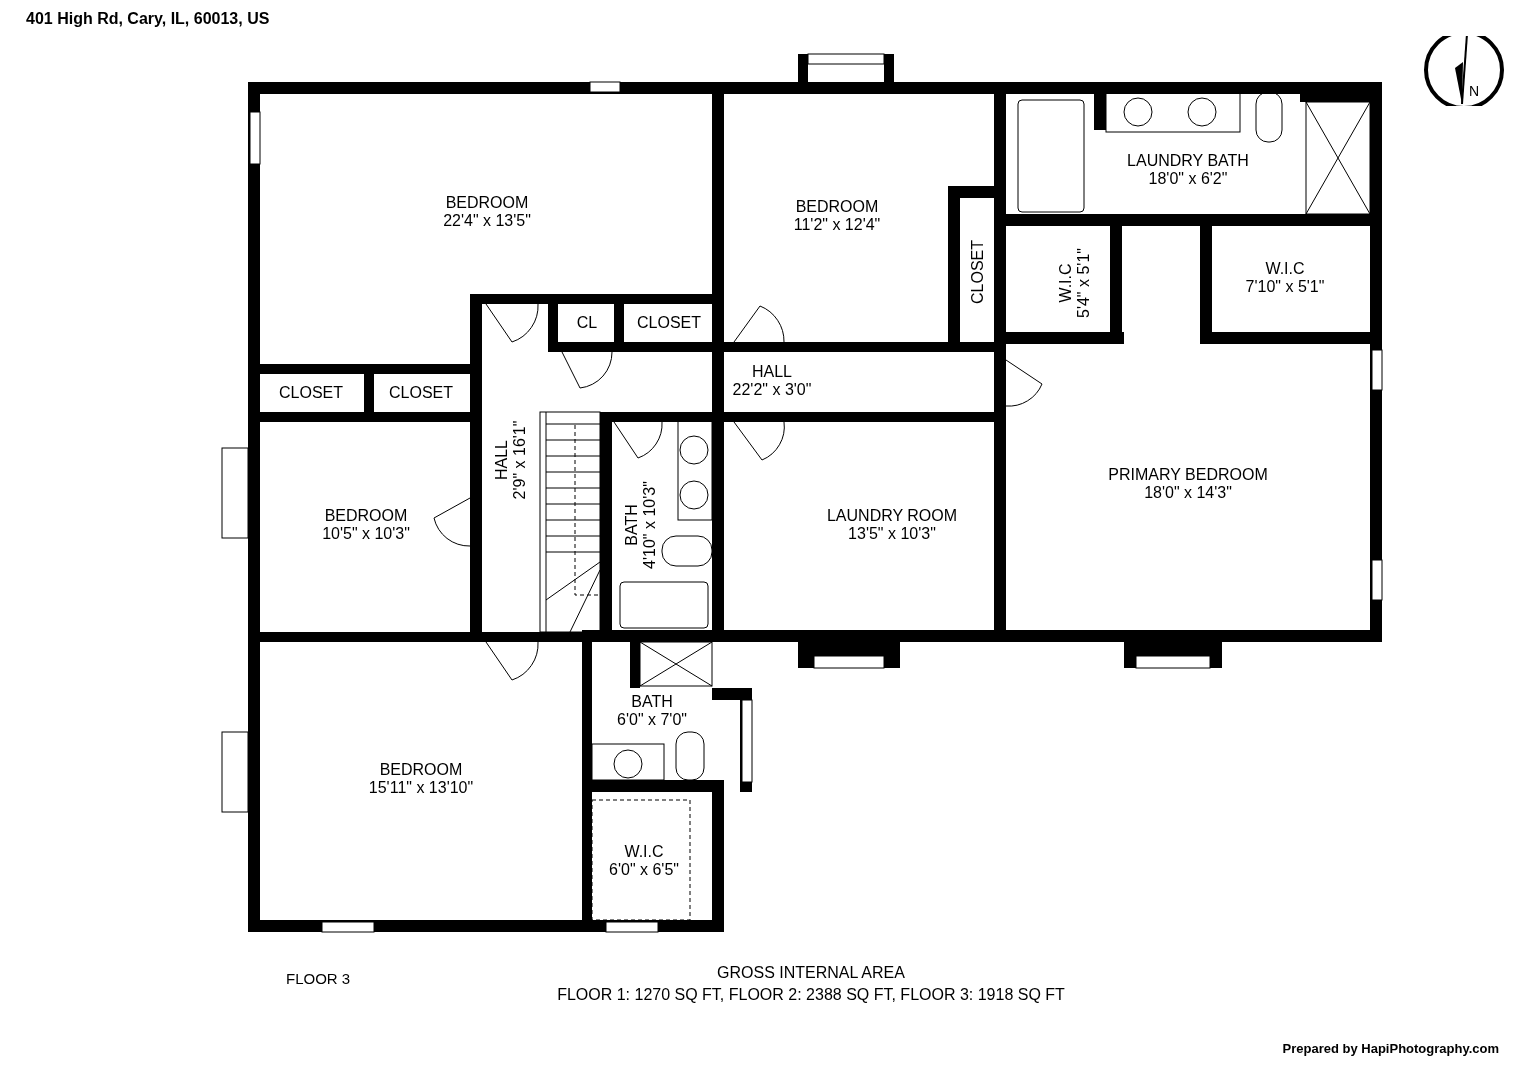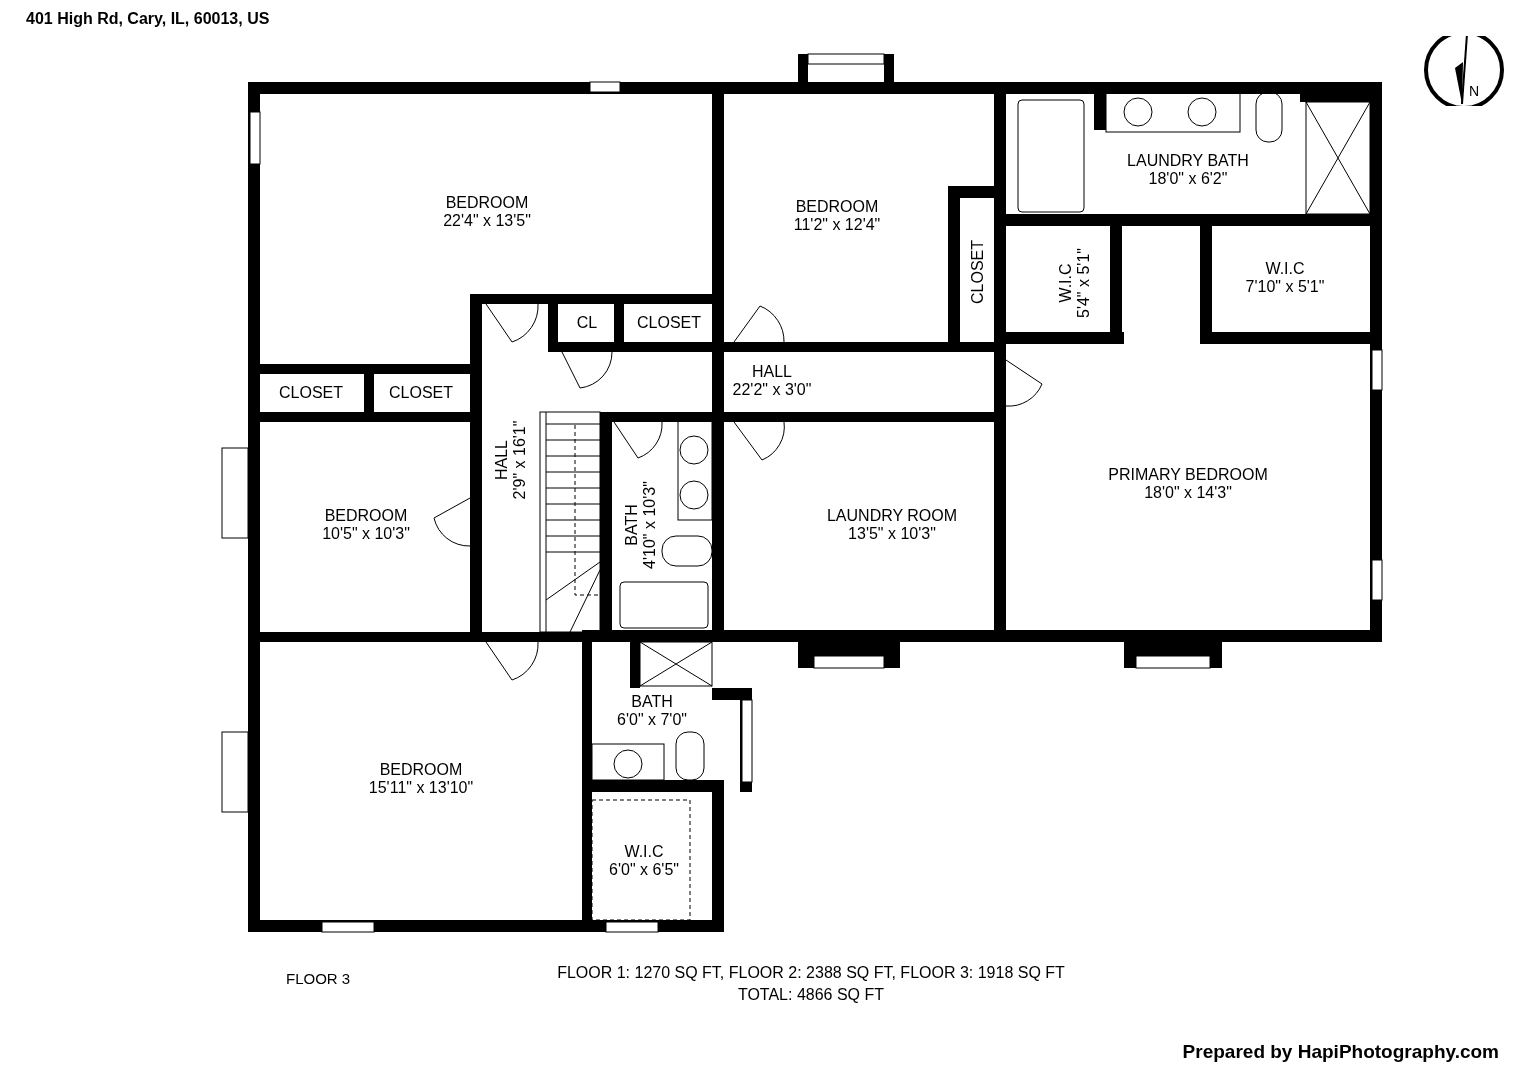--- a/index.html
+++ b/index.html
@@ -4,21 +4,21 @@
 <style>
   html,body{margin:0;padding:0;background:#fff;}
   body{width:1529px;height:1080px;position:relative;overflow:hidden;font-family:"Liberation Sans",sans-serif;color:#000;}
   .title{position:absolute;left:26px;top:10px;font-size:16px;font-weight:bold;}
   .plan{position:absolute;left:0;top:0;}
   .lbl{position:absolute;text-align:center;font-size:16px;line-height:18px;white-space:nowrap;transform:translate(-50%,-50%);}
   .lbl.rot{transform:translate(-50%,-50%) rotate(-90deg);}
   .floor{position:absolute;left:250px;top:970px;font-size:15px;margin-left:36px;}
   .gia{position:absolute;left:811px;top:962px;transform:translateX(-50%);text-align:center;font-size:16px;line-height:21.5px;}
   .gia .note{color:#666;}
-  .credit{position:absolute;right:30px;top:1041px;font-size:19px;font-weight:bold;margin-left:32px;}
+  .credit{position:absolute;right:30px;top:1041px;font-size:13px;font-weight:bold;margin-left:32px;}
   .compass{position:absolute;left:1422px;top:36px;}
 </style>
 </head>
 <body>
 
 <div class="title">401 High Rd, Cary, IL, 60013, US</div>
 
 <div class="compass">
   <svg width="84" height="70" viewBox="0 0 84 70">
     <circle cx="42" cy="34" r="38" fill="none" stroke="#000" stroke-width="4" transform="translate(0,0)"></circle>
@@ -205,17 +205,17 @@
     <div>6'0" x 7'0"</div>
   </div>
 <div class="lbl" style="left:644px;top:861px">
     <div>W.I.C</div>
     <div>6'0" x 6'5"</div>
   </div>
 
 <div class="floor">FLOOR 3</div>
 
 <div class="gia">
+  <div>GROSS INTERNAL AREA</div>
   <div>FLOOR 1: 1270 SQ FT, FLOOR 2: 2388 SQ FT, FLOOR 3: 1918 SQ FT</div>
-  <div>TOTAL: 4866 SQ FT</div>
 </div>
 
 <div class="credit">Prepared by HapiPhotography.com</div>
 
 </body></html>

